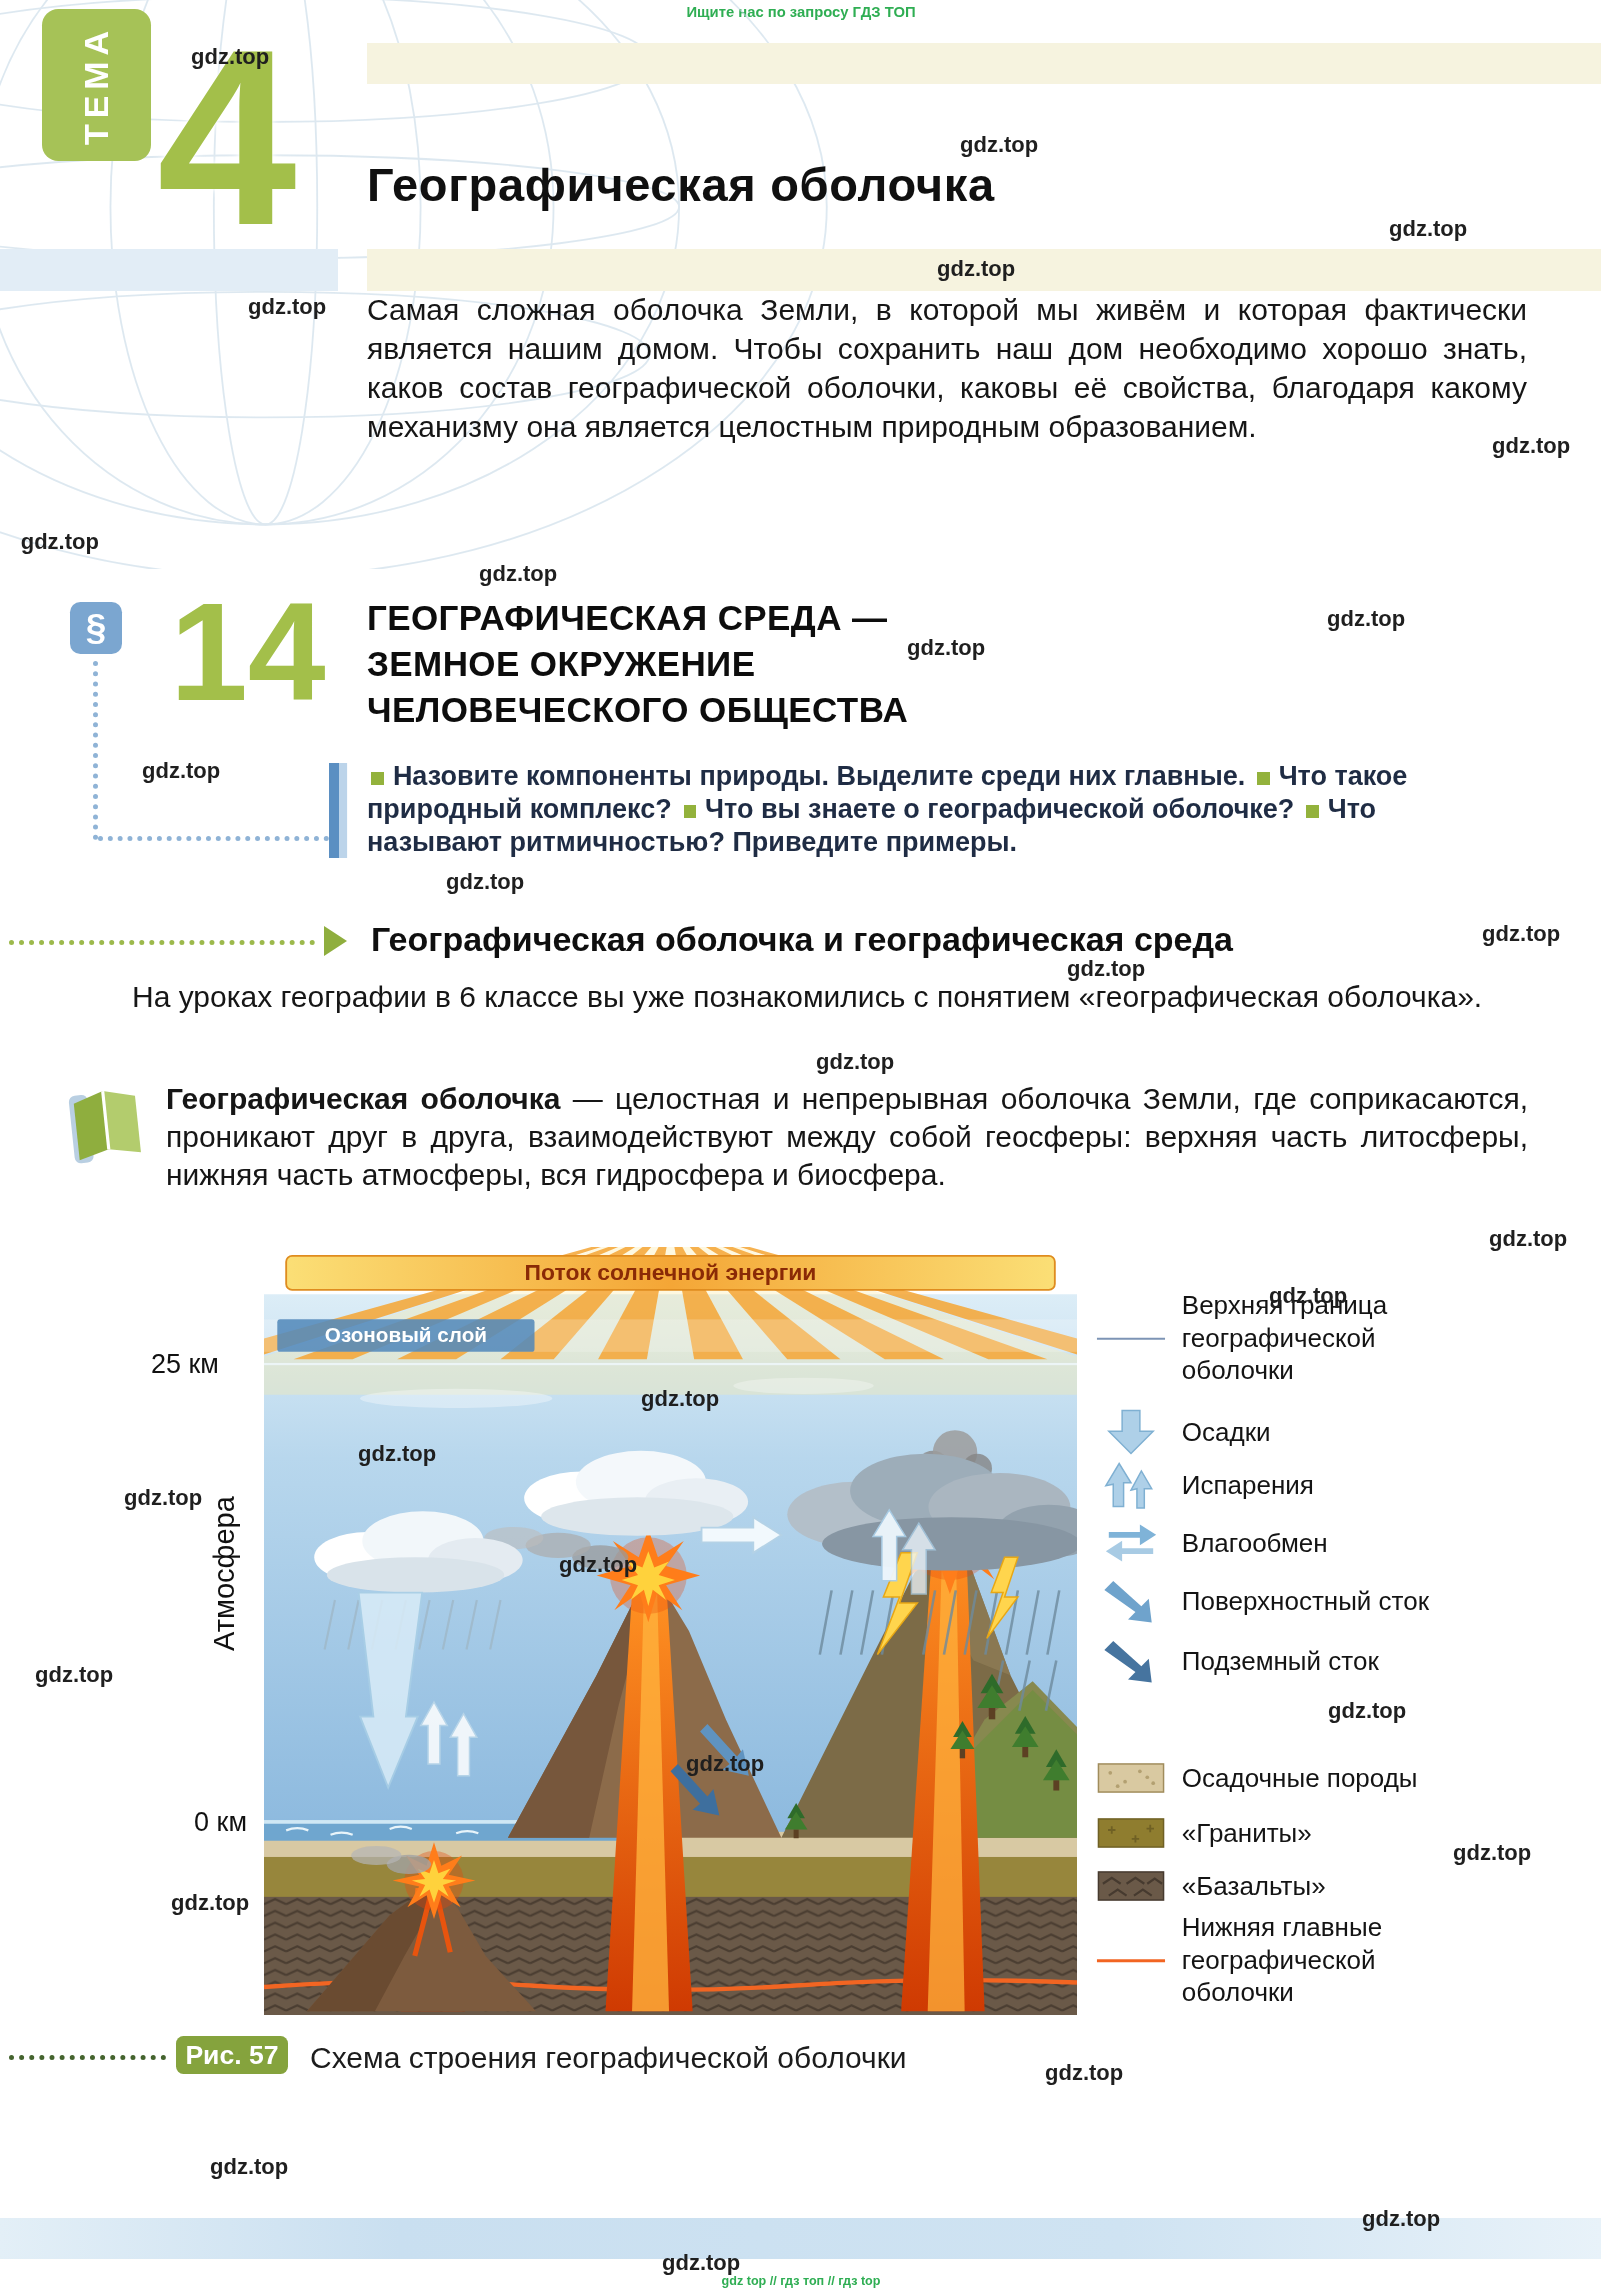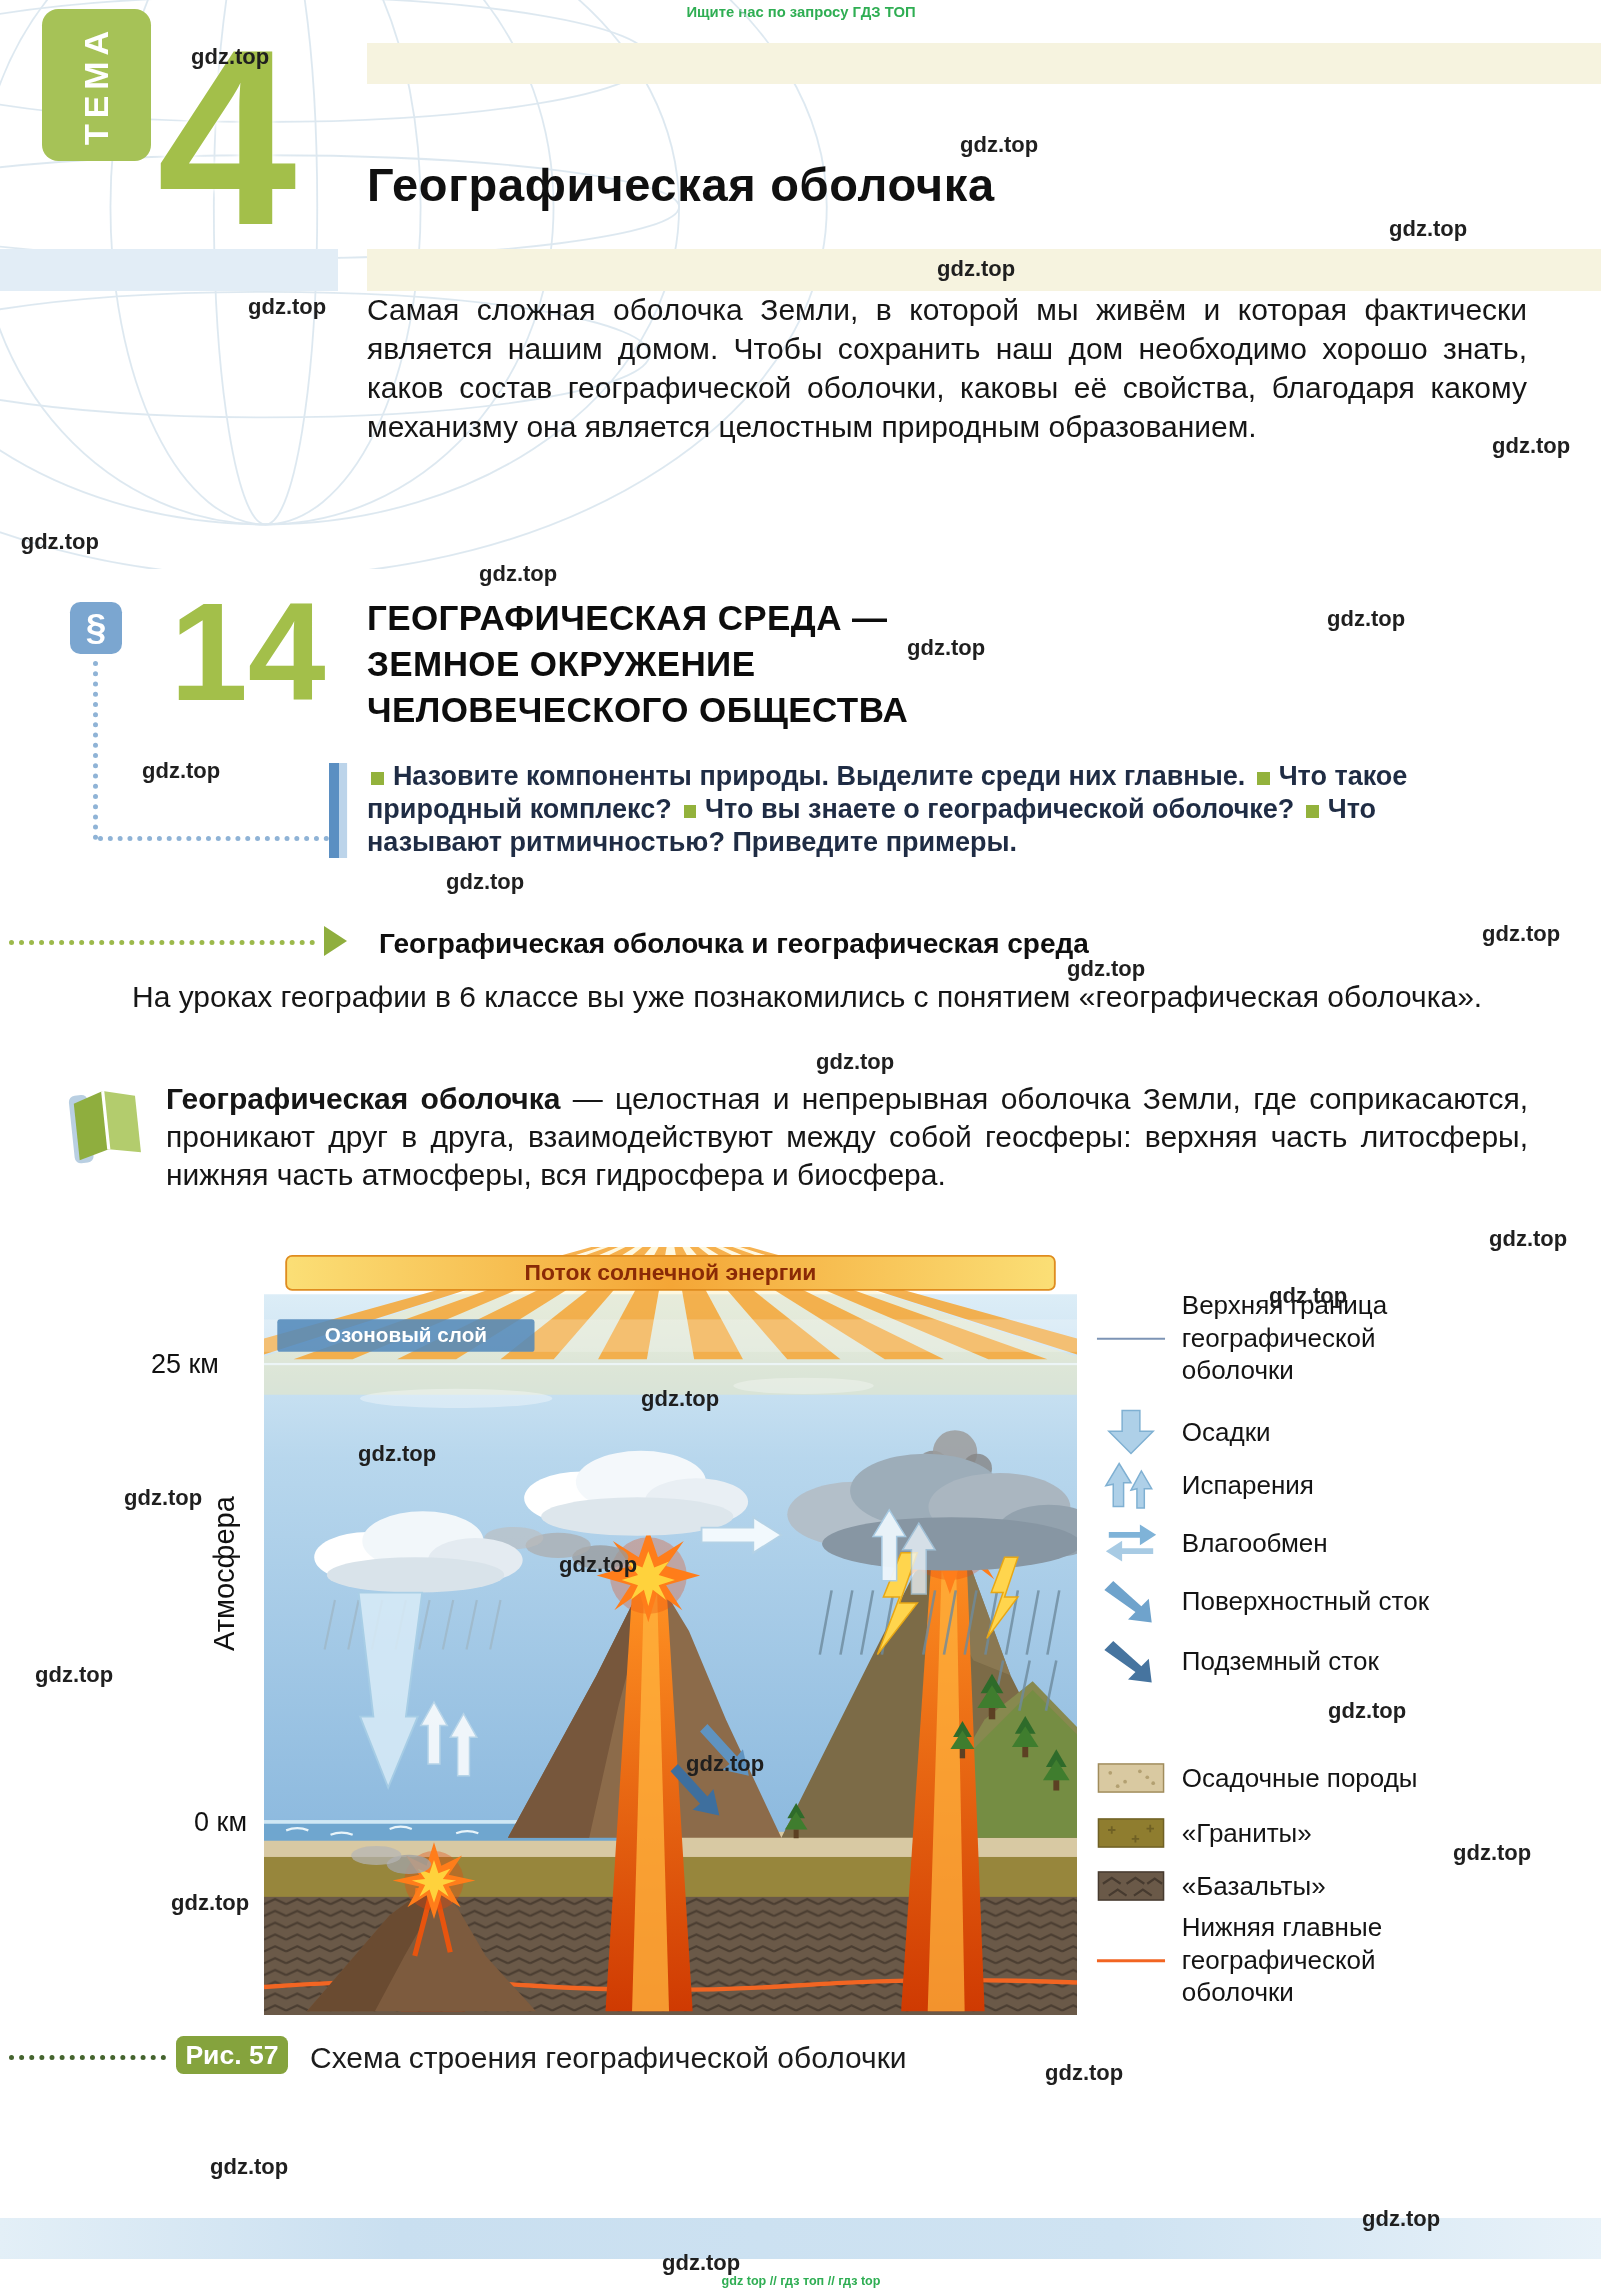--- a/index.html
+++ b/index.html
@@ -46,21 +46,21 @@
   .questions{position:absolute;left:367px;top:760px;width:1127px;font-size:27px;line-height:33px;
       font-weight:bold;color:#1f2c44;}
   .questions::before{content:"";position:absolute;left:-38px;top:3px;width:9.6px;height:95px;
       background:#5b8fc2;box-shadow:8.1px 0 0 0 #bcd4ea;}
   .qb{display:inline-block;width:12.6px;height:12.6px;background:#93b23c;margin:0 8.9px 0 4.4px;}
 
   .sub-leader{position:absolute;left:8.9px;top:940px;width:306px;height:0;
       border-top:5.2px dotted #9cb94c;}
   .sub-arrow{position:absolute;left:324px;top:926px;width:0;height:0;
       border-left:23.6px solid #8fae3e;border-top:15.5px solid transparent;border-bottom:15.5px solid transparent;}
-  .sub-title{position:absolute;left:367px;top:916px;margin:12px;font-size:28px;font-weight:bold;color:#0f0f0f;}
+  .sub-title{position:absolute;left:367px;top:916px;margin:4px;font-size:34px;font-weight:bold;color:#0f0f0f;}
   .para2{position:absolute;left:132px;top:977px;width:1396px;margin:0;font-size:30px;
       line-height:40px;text-align:justify;}
 
   .book-icon{position:absolute;left:61px;top:1080px;width:87px;height:87px;}
   .definition{position:absolute;left:166px;top:1080px;width:1362px;margin:0;font-size:30px;
       line-height:38px;text-align:justify;}
   .definition strong{font-weight:bold;}
 
   .illustration{position:absolute;left:264px;top:1247px;width:813px;height:768px;display:block;}
   .svg-banner{font:bold 31px "Liberation Sans",sans-serif;fill:#8a2a06;}

